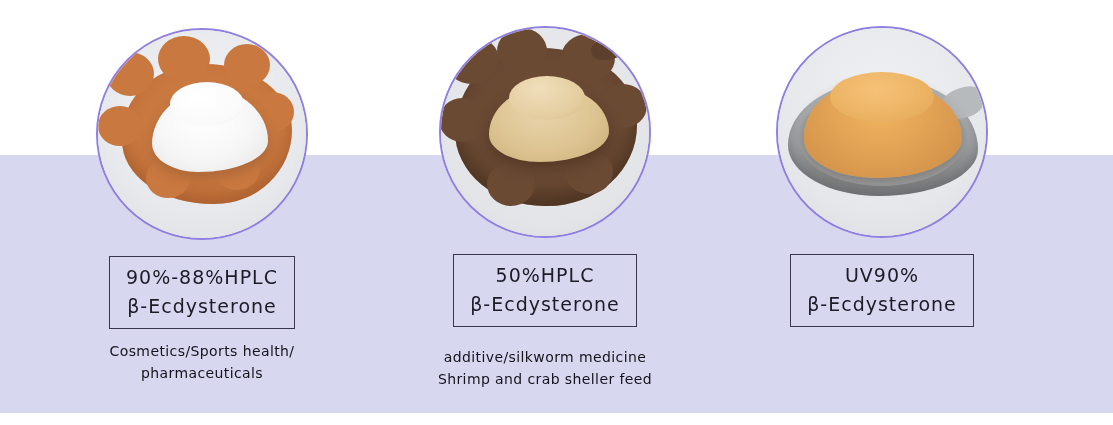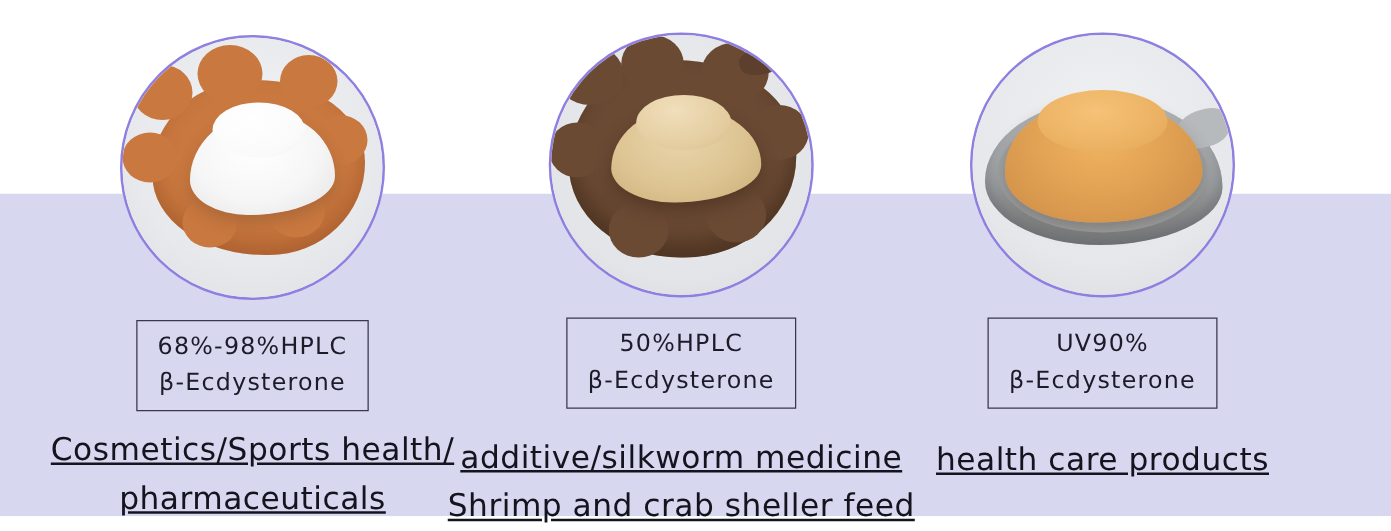--- a/index.html
+++ b/index.html
@@ -194,25 +194,24 @@
   .label-box .l-line {
     display: block;
     font-size: 19px;
     color: #1c1c28;
     letter-spacing: 1px;
     white-space: nowrap;
   }
   .caption {
     margin-top: 14px;
     text-align: center;
-    font-size: 25px;
+    font-size: 14px;
     color: #14141e;
     line-height: 1.55;
     letter-spacing: .4px;
-    text-decoration: underline;
   }
   .caption .c-line { display:block; white-space: nowrap; }
 
   
   .c1 .label-box { margin-top: 16px; }
   .c1 .caption { margin-top: 12px; }
   .c2 .circle { margin-top: 26px; }
   .c2 .label-box { margin-top: 16px; }
   .c2 .caption { margin-top: 20px; }
   .c3 .circle { margin-top: 26px; }
@@ -236,21 +235,21 @@
         <div class="lobe l3"></div>
         <div class="lobe l4"></div>
         <div class="lobe l5"></div>
         <div class="lobe l6"></div>
         <div class="lobe l7"></div>
         <div class="powder"></div>
         <div class="powder2"></div>
       </div>
     </div>
     <div class="label-box">
-      <span class="l-line">68%-98%HPLC</span>
+      <span class="l-line">90%-88%HPLC</span>
       <span class="l-line">β-Ecdysterone</span>
     </div>
     <div class="caption">
       <span class="c-line">Cosmetics/Sports health/</span>
       <span class="c-line">pharmaceuticals</span>
     </div>
   </div>
 
   <div class="card c2">
     <div class="circle">
@@ -285,18 +284,15 @@
         <div class="dish-in"></div>
         <div class="spoon"></div>
         <div class="powder"></div>
         <div class="powder2"></div>
       </div>
     </div>
     <div class="label-box">
       <span class="l-line">UV90%</span>
       <span class="l-line">β-Ecdysterone</span>
     </div>
-    <div class="caption">
-      <span class="c-line">health care products</span>
-    </div>
   </div>
 
 </div>
 
 </body></html>

